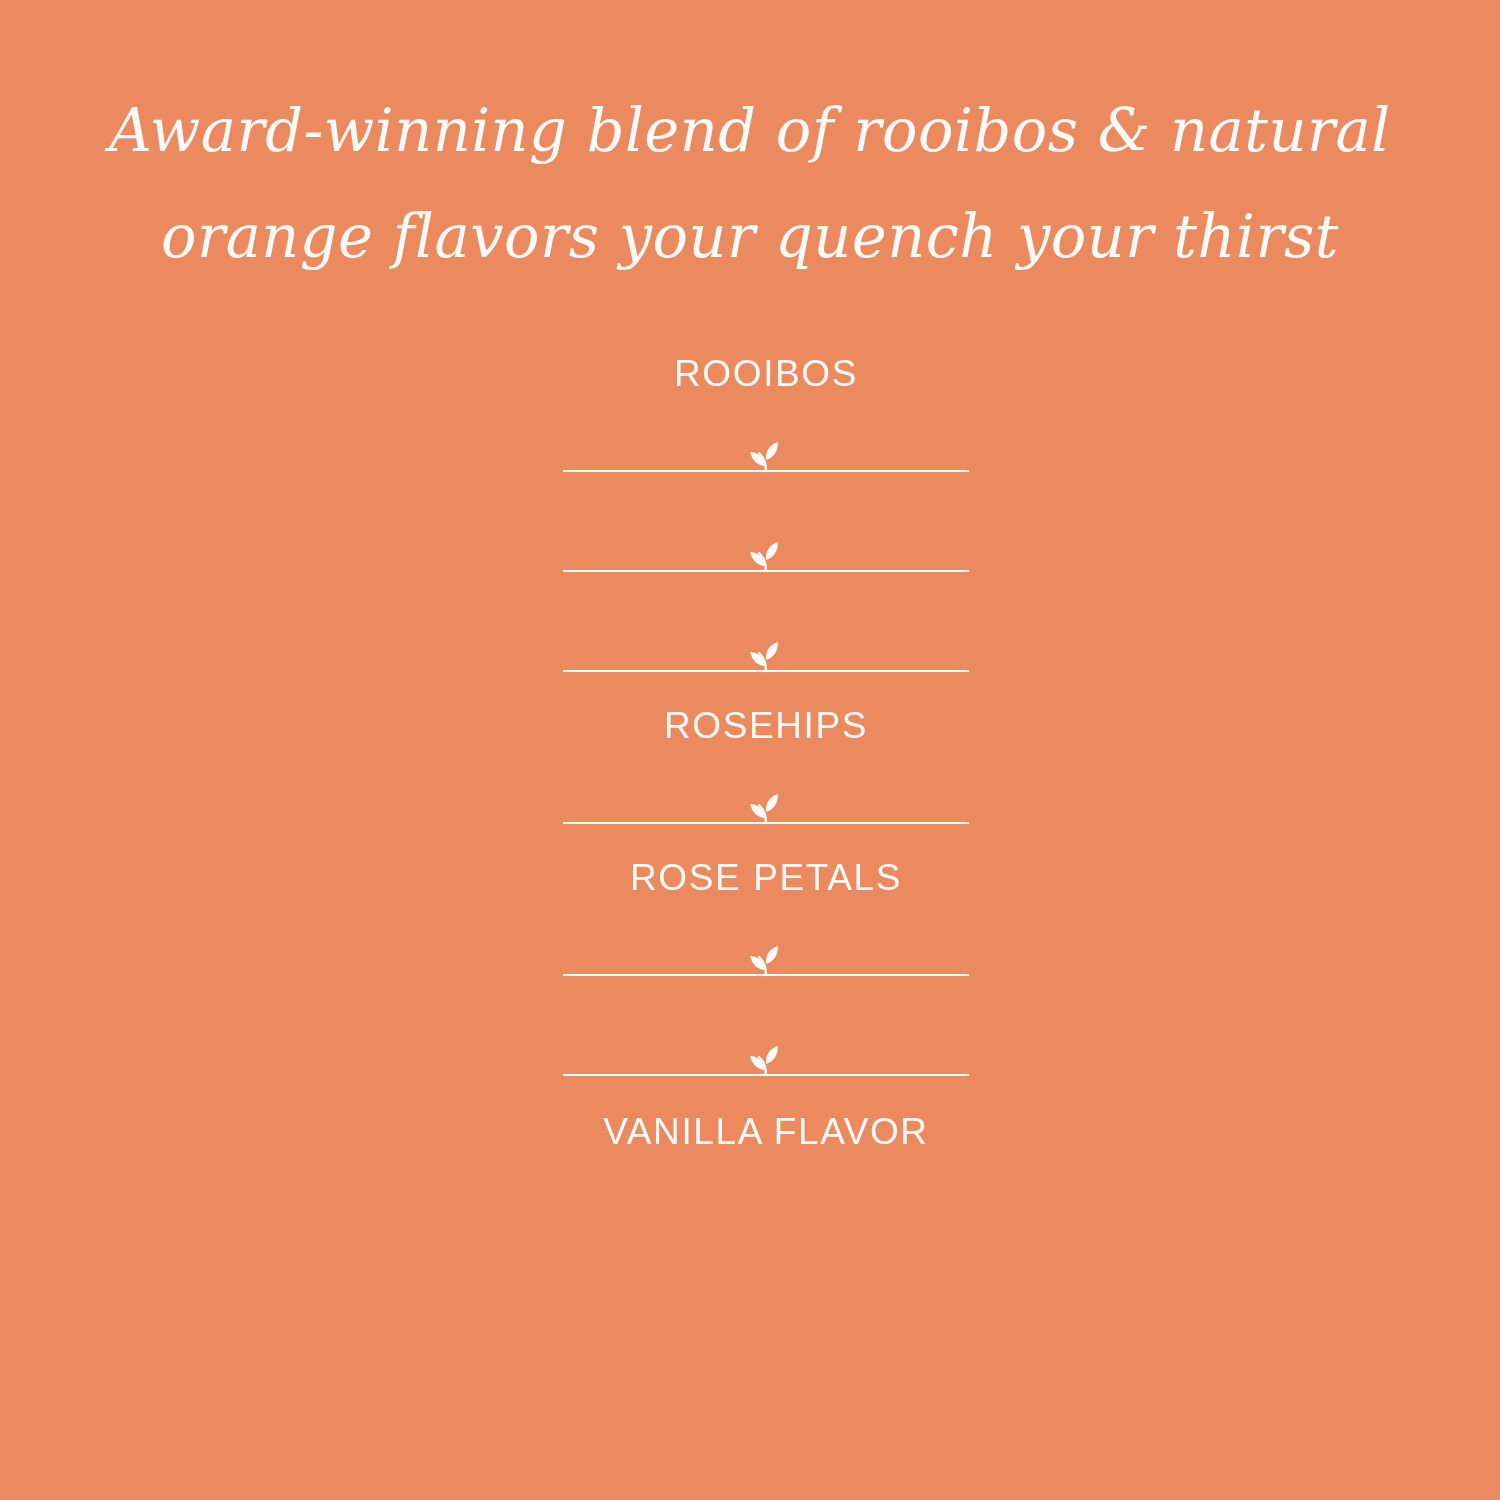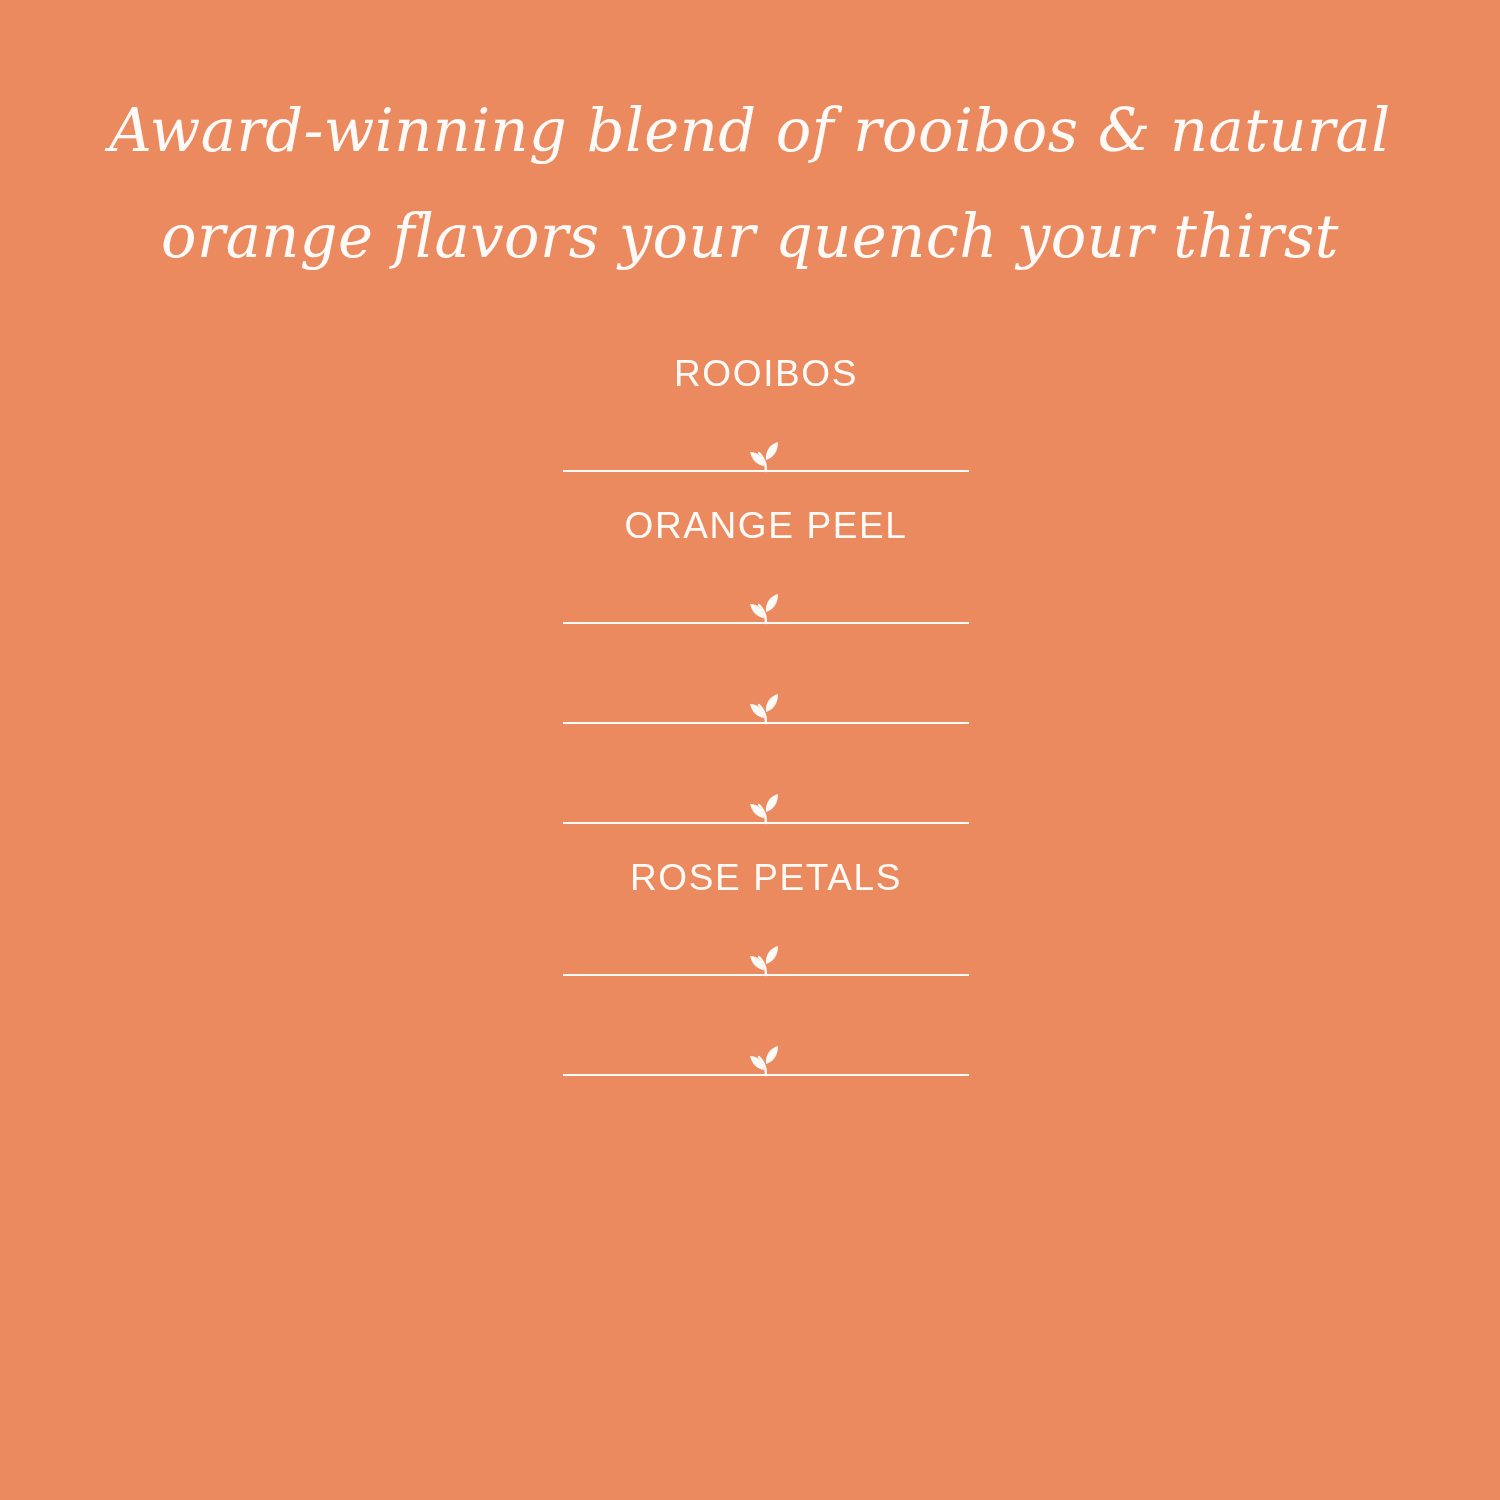--- a/index.html
+++ b/index.html
@@ -107,21 +107,20 @@
       <div class="rule"></div>
       <div class="leaf-wrap">
         <svg width="86" height="86" viewBox="0 0 86 86" xmlns="http://www.w3.org/2000/svg">
           <path d="M43 63 C43 56 41 50 36 45" stroke="#fdfaf7" stroke-width="2.4" fill="none" stroke-linecap="round"></path>
           <path d="M43 52 C50 50 55 44 55 34 C47 36 42 43 43 52 Z" fill="#fdfaf7"></path>
           <path d="M41 58 C34 57 29 52 27 44 C35 44 41 50 41 58 Z" fill="#fdfaf7"></path>
         </svg>
       </div>
     </div>
 
-    <div class="ingredient-label">ORANGE PEEL</div>
 
     <div class="divider">
       <div class="rule"></div>
       <div class="leaf-wrap">
         <svg width="86" height="86" viewBox="0 0 86 86" xmlns="http://www.w3.org/2000/svg">
           <path d="M43 63 C43 56 41 50 36 45" stroke="#fdfaf7" stroke-width="2.4" fill="none" stroke-linecap="round"></path>
           <path d="M43 52 C50 50 55 44 55 34 C47 36 42 43 43 52 Z" fill="#fdfaf7"></path>
           <path d="M41 58 C34 57 29 52 27 44 C35 44 41 50 41 58 Z" fill="#fdfaf7"></path>
         </svg>
       </div>
@@ -132,20 +131,21 @@
       <div class="rule"></div>
       <div class="leaf-wrap">
         <svg width="86" height="86" viewBox="0 0 86 86" xmlns="http://www.w3.org/2000/svg">
           <path d="M43 63 C43 56 41 50 36 45" stroke="#fdfaf7" stroke-width="2.4" fill="none" stroke-linecap="round"></path>
           <path d="M43 52 C50 50 55 44 55 34 C47 36 42 43 43 52 Z" fill="#fdfaf7"></path>
           <path d="M41 58 C34 57 29 52 27 44 C35 44 41 50 41 58 Z" fill="#fdfaf7"></path>
         </svg>
       </div>
     </div>
 
+    <div class="ingredient-label">ROSEHIPS</div>
 
     <div class="divider">
       <div class="rule"></div>
       <div class="leaf-wrap">
         <svg width="86" height="86" viewBox="0 0 86 86" xmlns="http://www.w3.org/2000/svg">
           <path d="M43 63 C43 56 41 50 36 45" stroke="#fdfaf7" stroke-width="2.4" fill="none" stroke-linecap="round"></path>
           <path d="M43 52 C50 50 55 44 55 34 C47 36 42 43 43 52 Z" fill="#fdfaf7"></path>
           <path d="M41 58 C34 57 29 52 27 44 C35 44 41 50 41 58 Z" fill="#fdfaf7"></path>
         </svg>
       </div>
@@ -170,16 +170,17 @@
       <div class="leaf-wrap">
         <svg width="86" height="86" viewBox="0 0 86 86" xmlns="http://www.w3.org/2000/svg">
           <path d="M43 63 C43 56 41 50 36 45" stroke="#fdfaf7" stroke-width="2.4" fill="none" stroke-linecap="round"></path>
           <path d="M43 52 C50 50 55 44 55 34 C47 36 42 43 43 52 Z" fill="#fdfaf7"></path>
           <path d="M41 58 C34 57 29 52 27 44 C35 44 41 50 41 58 Z" fill="#fdfaf7"></path>
         </svg>
       </div>
     </div>
 
     <div class="ingredient-label two-line">
+      <div>VANILLA FLAVOR</div>
     </div>
 
   </div>
 </div>
 
 </body></html>

